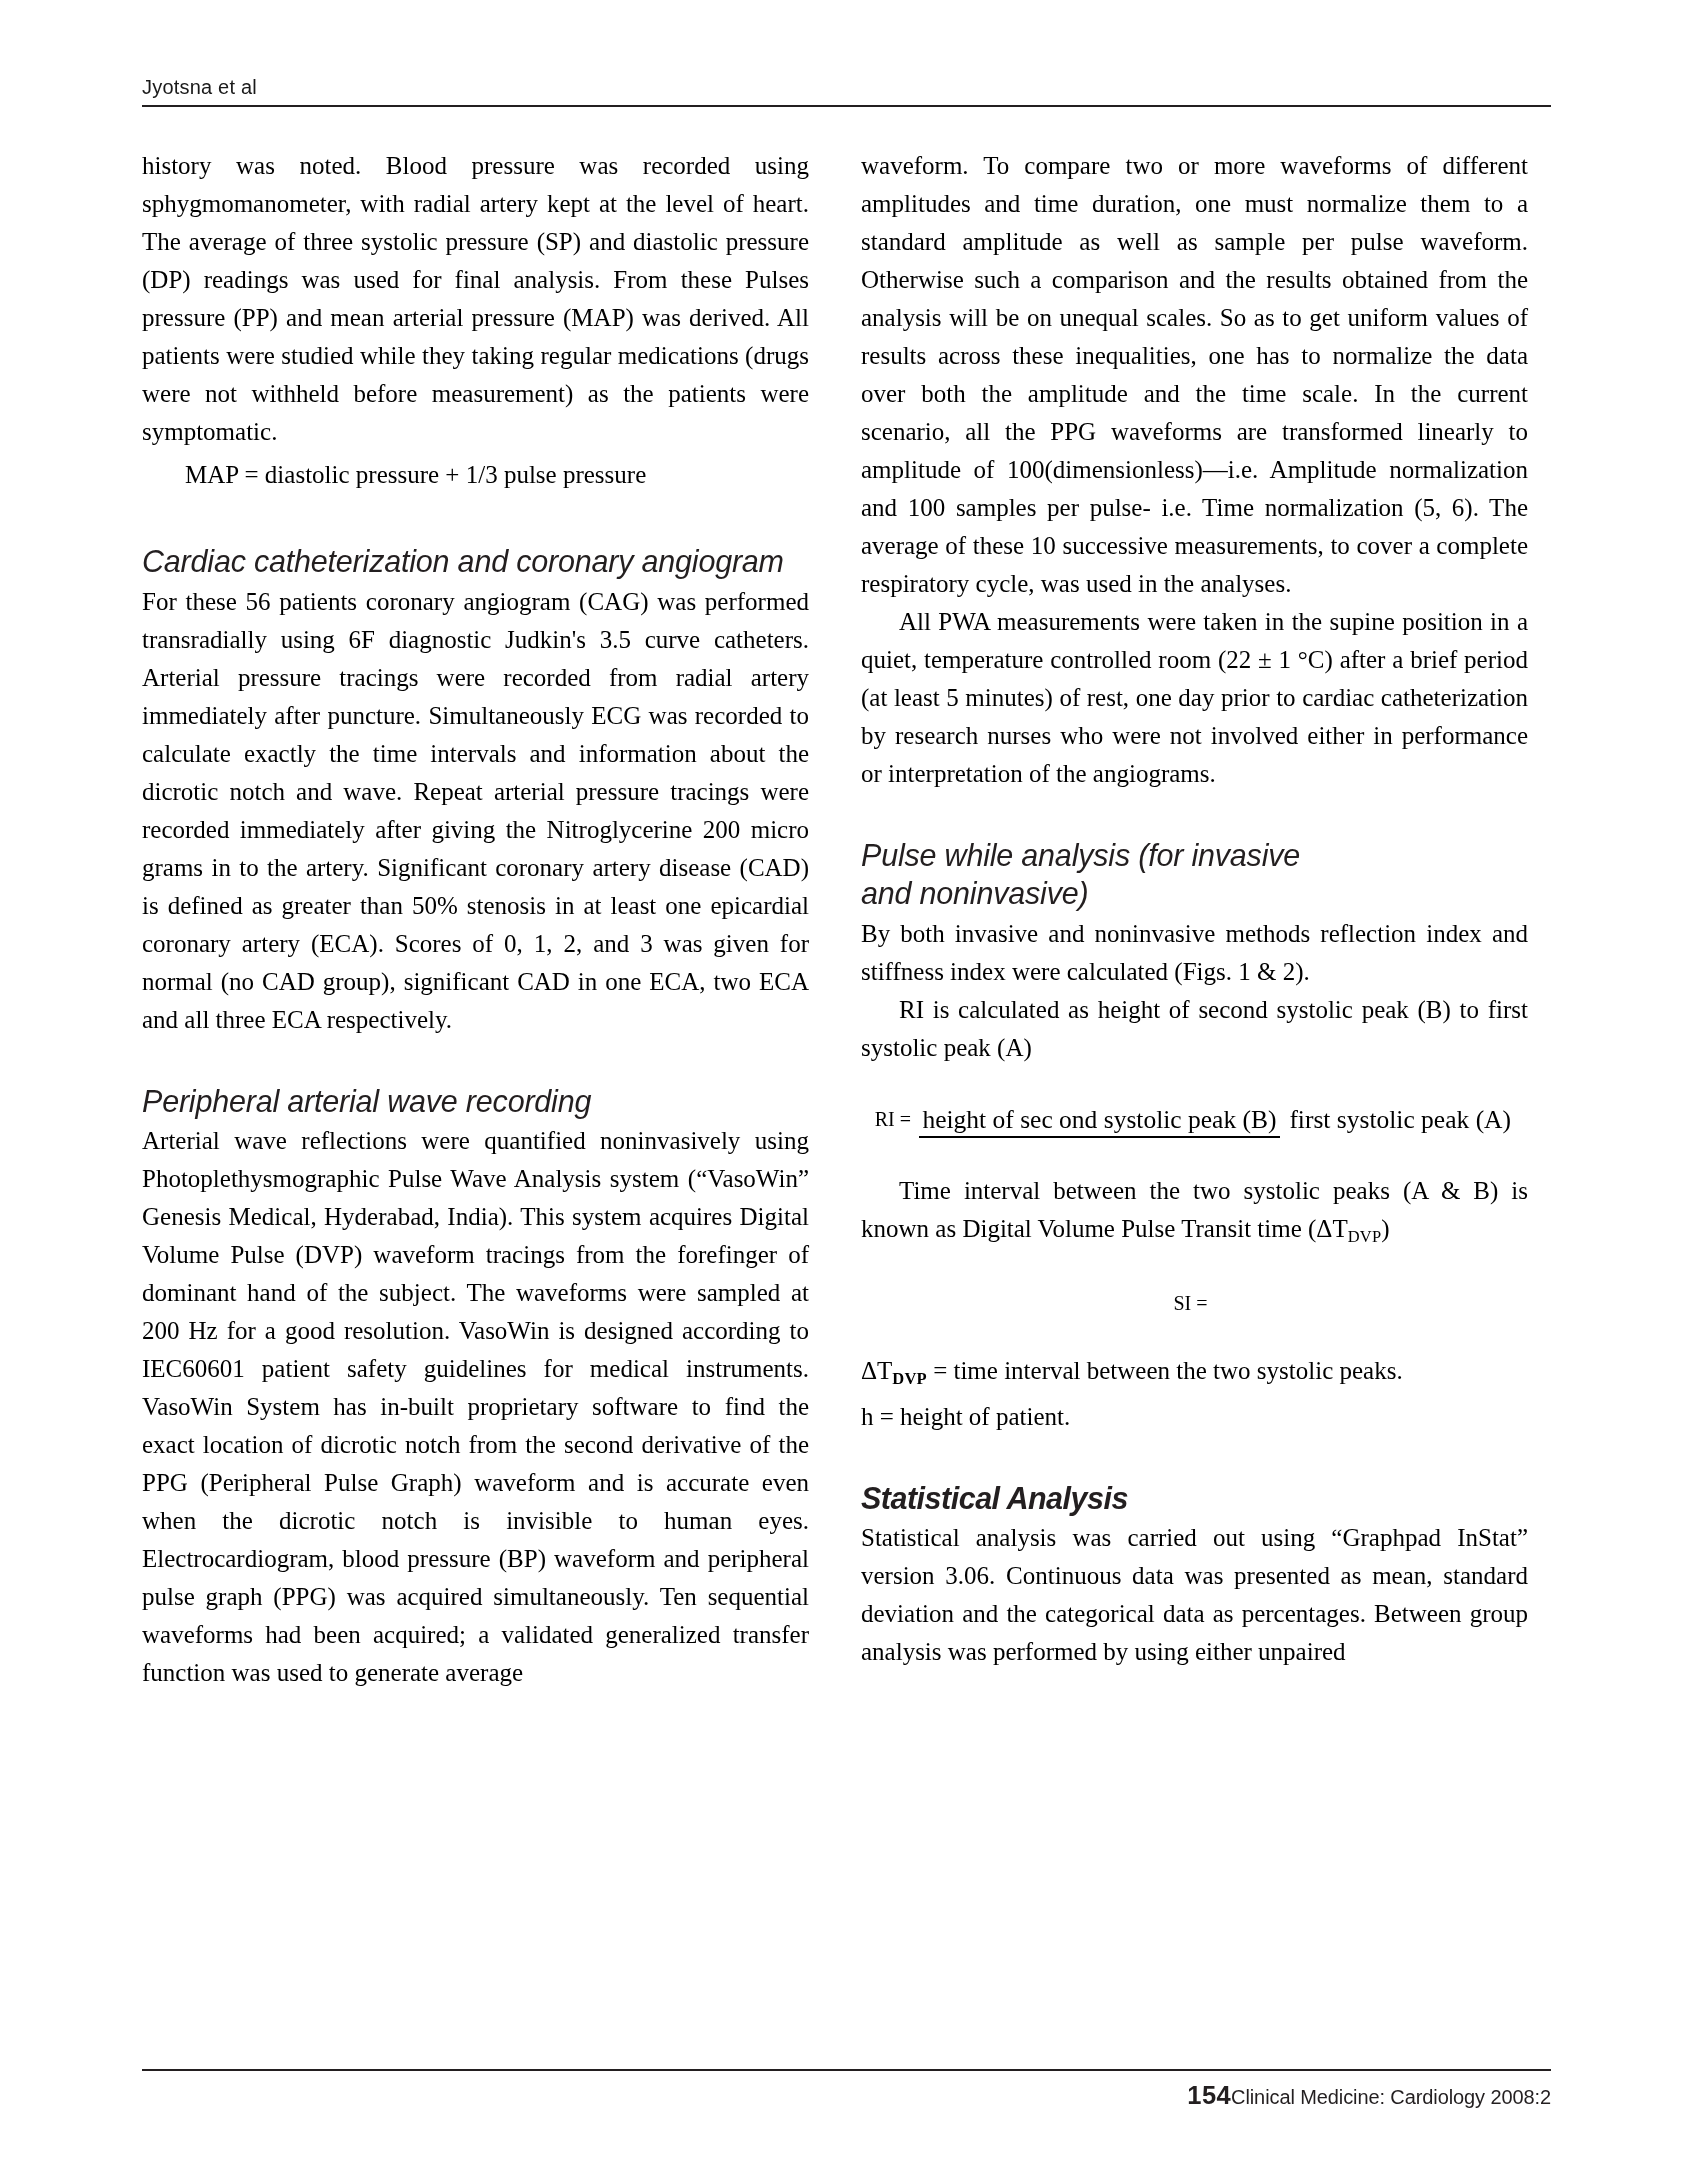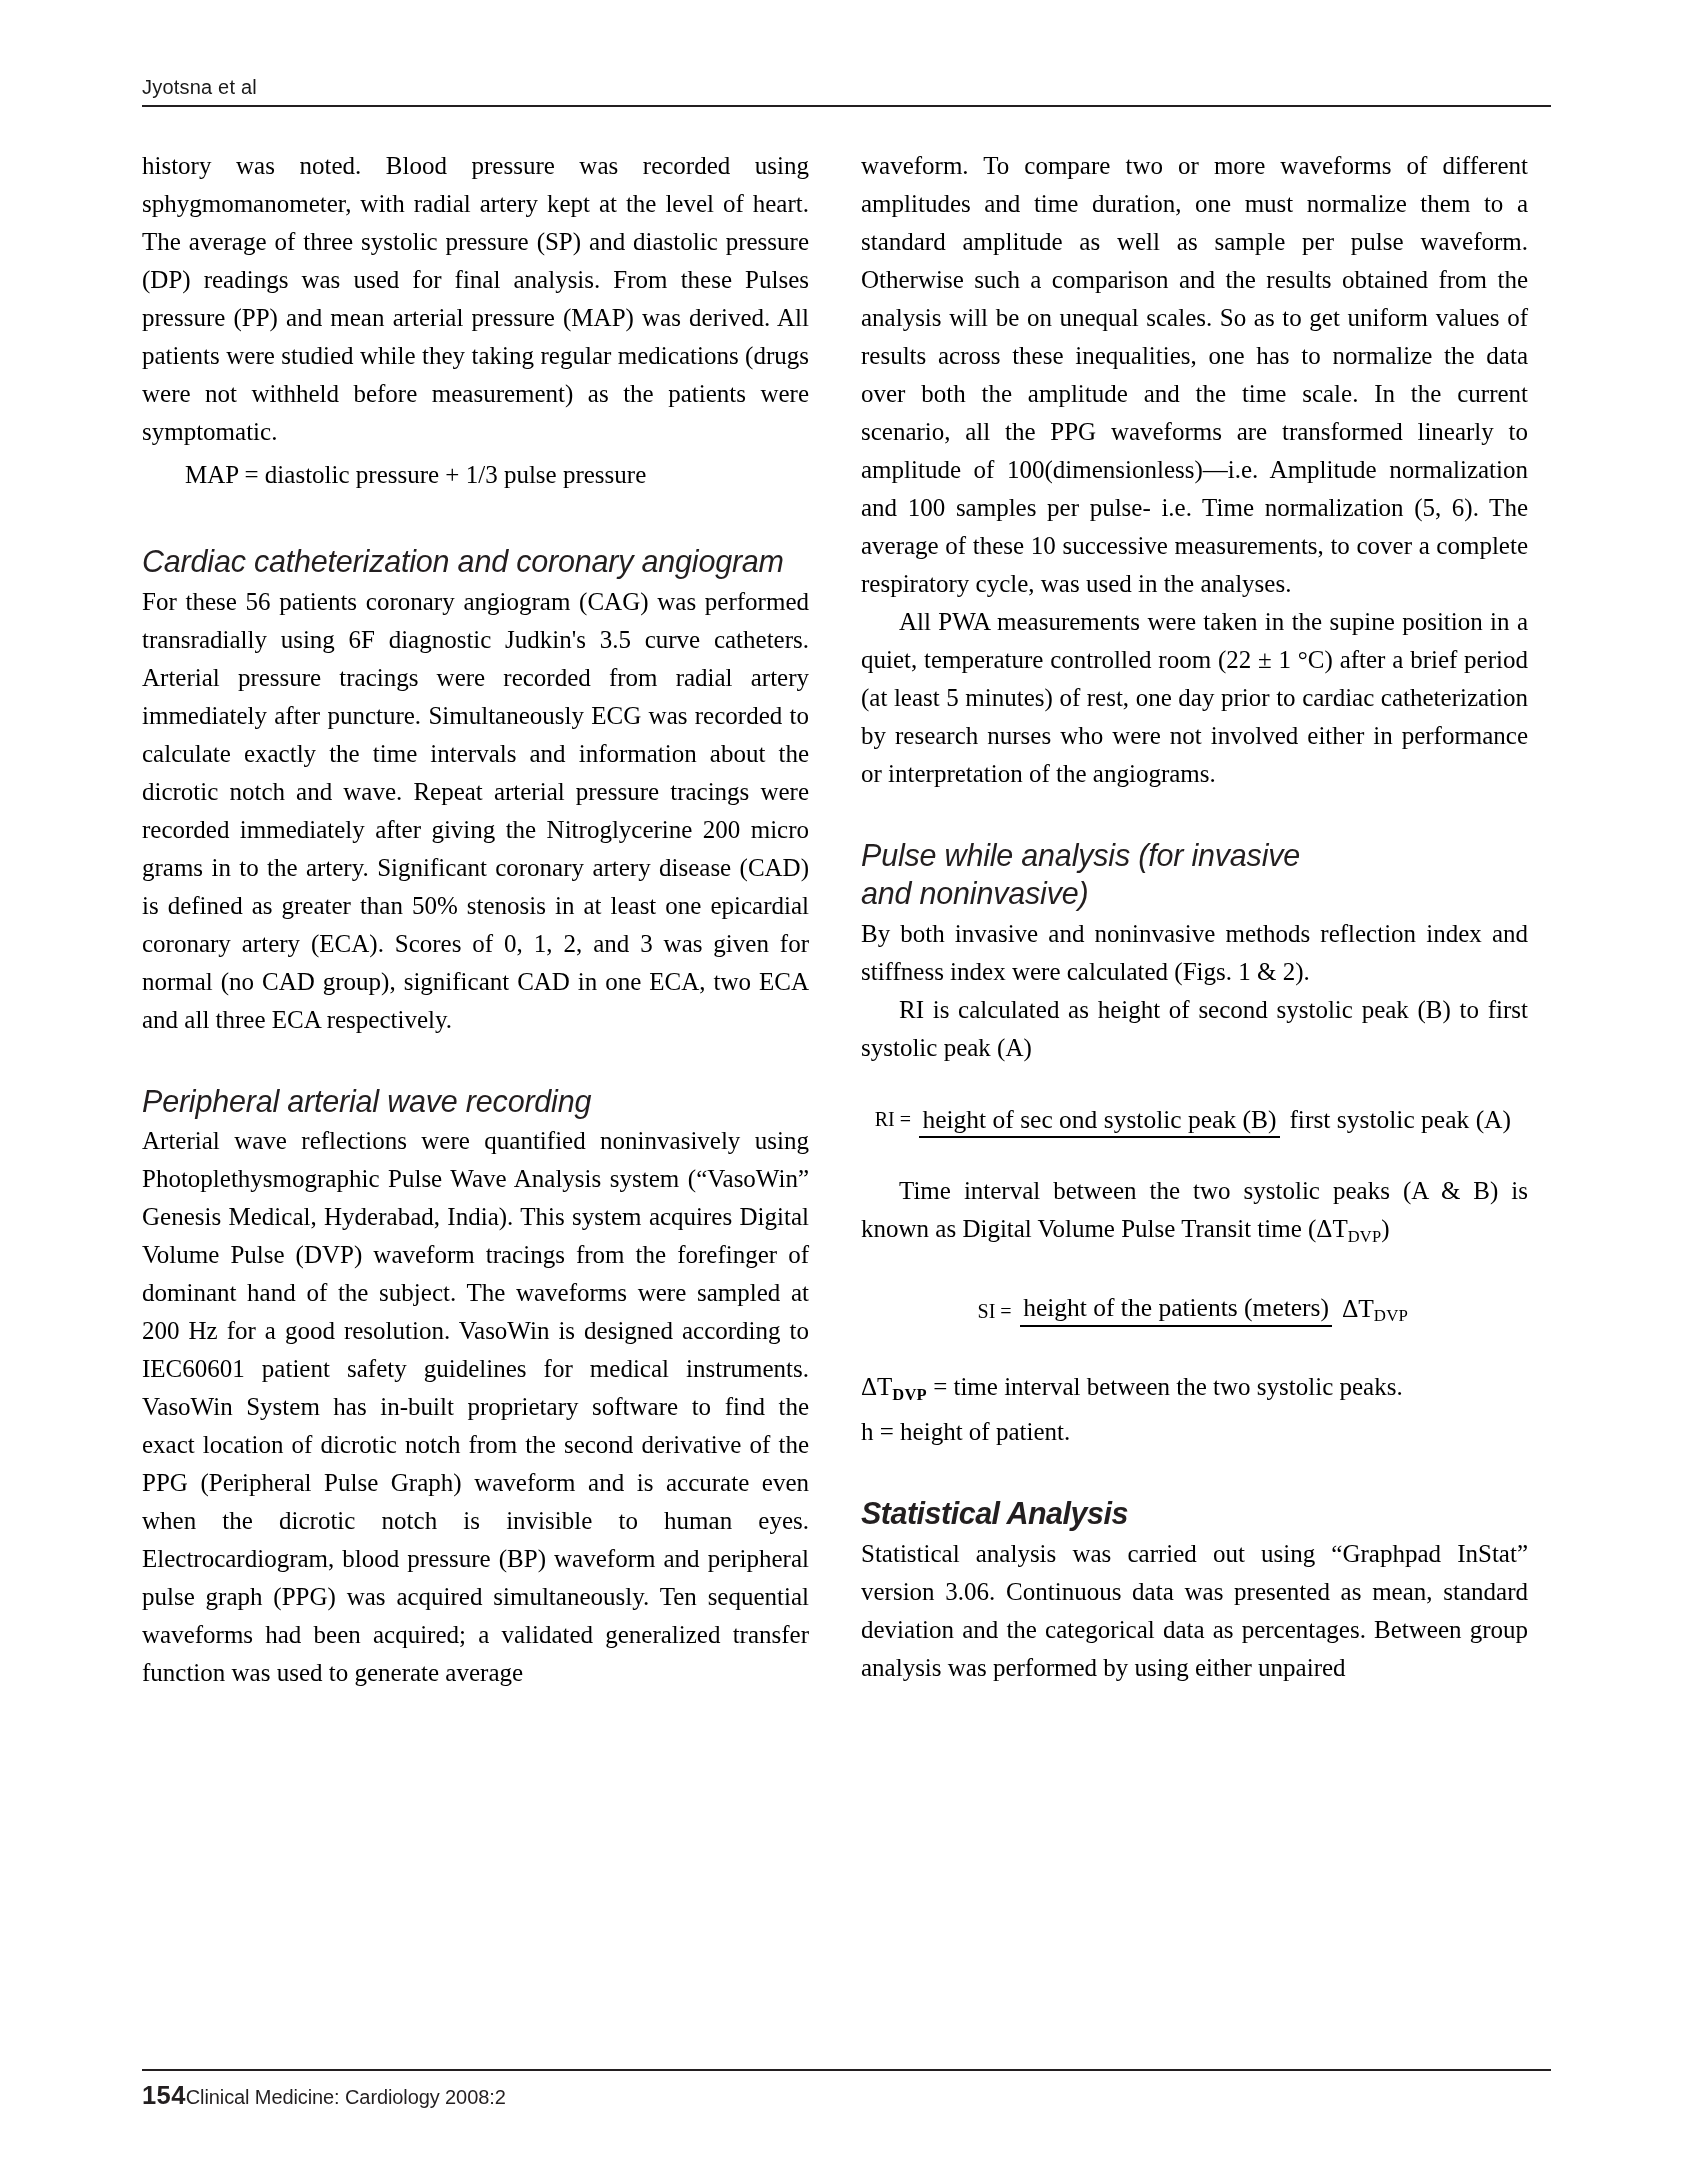--- a/index.html
+++ b/index.html
@@ -135,21 +135,21 @@
     left: 142px;
     bottom: 73px;
     width: 1409px;
   }
   .rule-bot {
     border-bottom: 2.5px solid #231f20;
     width: 100%;
   }
   .footer-row {
     display: flex;
-    justify-content: flex-start;
+    justify-content: flex-end;
     align-items: baseline;
     padding-top: 10px;
   }
   .page-num {
     font-family: "Liberation Sans", sans-serif;
     font-weight: bold;
     font-size: 25.5px;
     color: #231f20;
     letter-spacing: 0.4px;
   }
@@ -213,24 +213,20 @@
           <span class="den">first systolic peak (A)</span>
         </span>
       </div>
       <div class="para-gap"></div>
 
       <p class="body indent"><span>Time interval between the two systolic peaks (A &amp; B) is known as Digital Volume Pulse Transit time (ΔT</span><sub class="sb">DVP</sub><span>)</span></p>
 
       <div class="para-gap"></div>
       <div class="eq-block">
         <span class="eq-lhs">SI =</span>
-        <span class="frac">
-          <span class="num">height of the patients (meters)</span>
-          <span class="den"><span>ΔT</span><sub class="sb">DVP</sub></span>
-        </span>
       </div>
       <div class="para-gap"></div>
 
       <p class="body"><span>ΔT</span><sub class="sb b">DVP</sub><span> = time interval between the two systolic peaks.</span></p>
       <p class="body">h = height of patient.</p>
 
       <div class="sec-spacer-before"></div>
       <h2 class="sec bold">Statistical Analysis</h2>
       <div class="sec-spacer-after"></div>
       <p class="body">Statistical analysis was carried out using “Graphpad InStat” version 3.06. Continuous data was presented as mean, standard deviation and the categorical data as percentages. Between group analysis was performed by using either unpaired</p>

